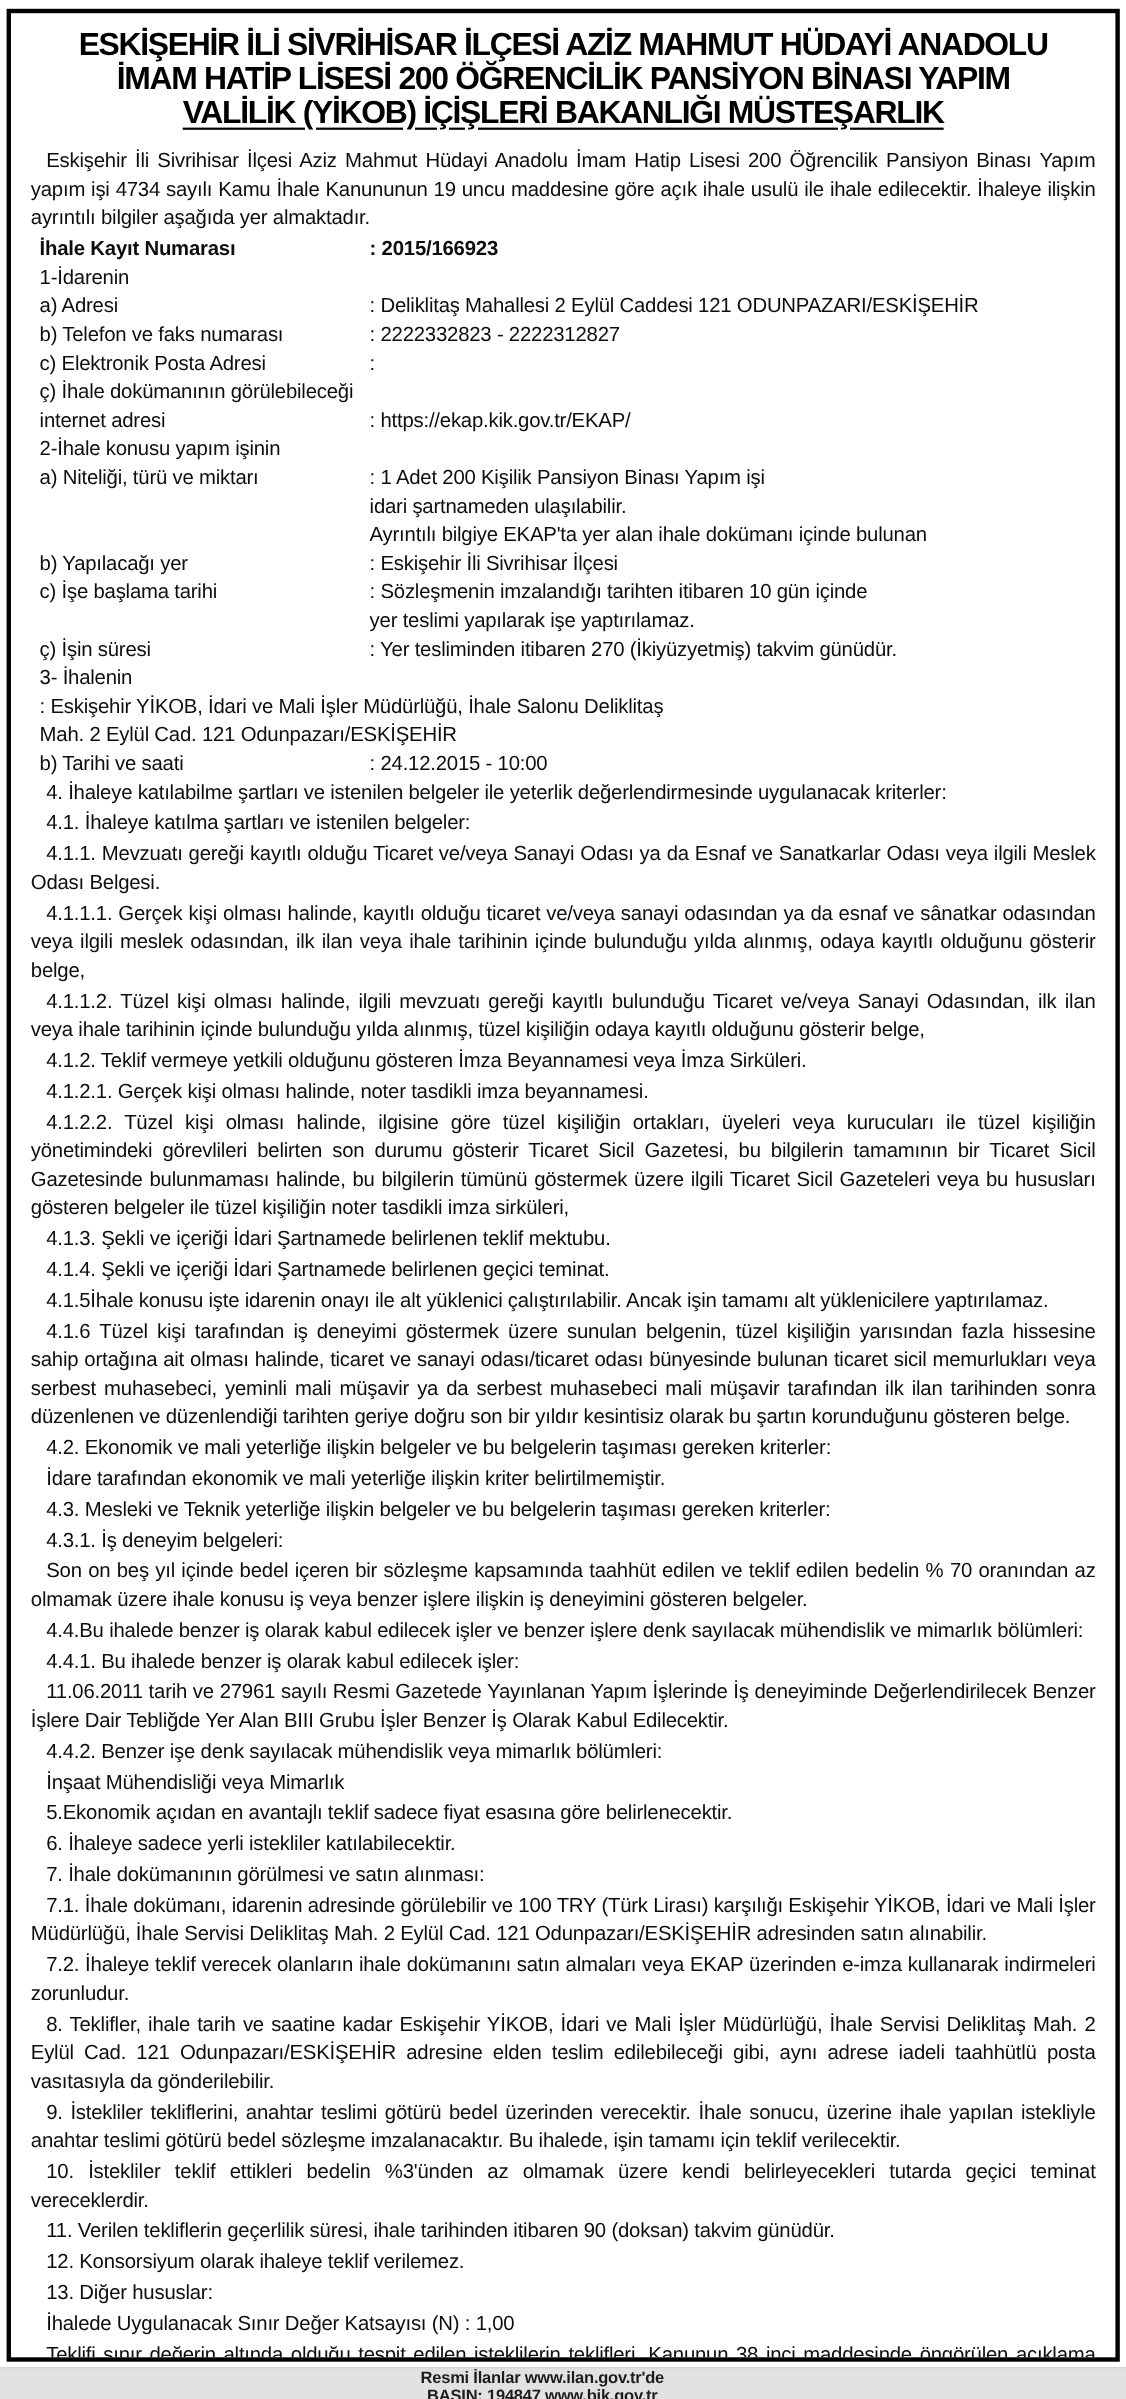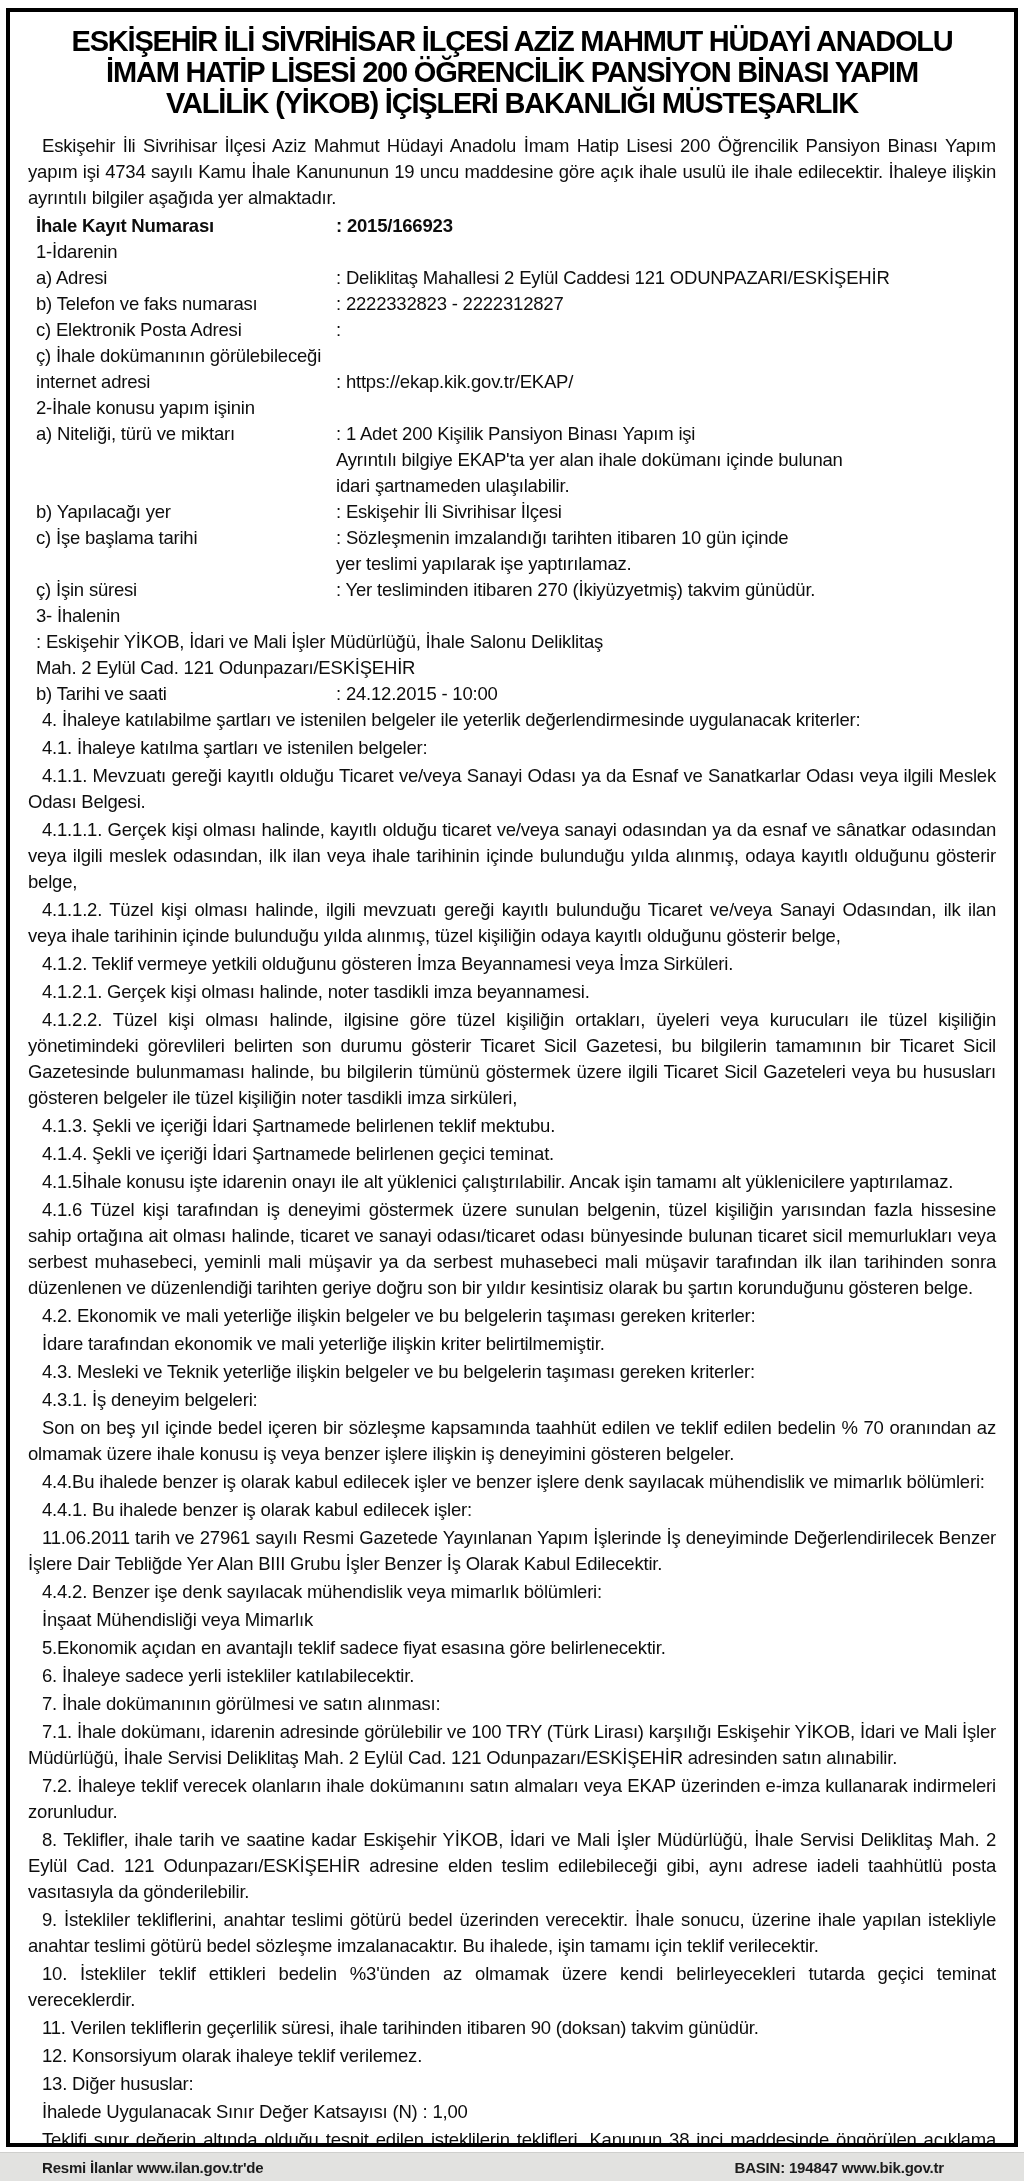--- a/index.html
+++ b/index.html
@@ -26,21 +26,21 @@
     text-align: center;
     font-weight: bold;
     font-size: 29px;
     line-height: 31px;
     letter-spacing: -1.2px;
     padding-top: 2px;
     margin-bottom: 14px;
     color: #000;
   }
   .title-line { white-space: nowrap; }
-  .title-line.underlined { text-underline-offset: 4px; }
+  .title-line.underlined { text-decoration: underline; text-underline-offset: 4px; }
   .body-text {
     font-size: 18.5px;
     line-height: 26px;
     letter-spacing: -0.2px;
     text-align: justify;
   }
   .intro {
     text-indent: 14px;
     margin-bottom: 2px;
   }
@@ -58,20 +58,21 @@
     background: #e2e2e0;
     border-top: 1px solid #cfcfcd;
     display: flex;
     align-items: center;
     justify-content: space-between;
     padding: 0 80px 0 42px;
     font-size: 15px;
     font-weight: bold;
     color: #1c1c1c;
     letter-spacing: -0.2px;
+    flex-direction: column;
   }
 </style>
 </head>
 <body>
 
 <div class="page">
   <div class="doc-border">
 
     <div class="title-block">
       <div class="title-line">ESKİŞEHİR İLİ SİVRİHİSAR İLÇESİ AZİZ MAHMUT HÜDAYİ ANADOLU</div>
@@ -116,22 +117,22 @@
             <div class="kv-label">internet adresi</div>
             <div class="kv-value">
               <div>: https://ekap.kik.gov.tr/EKAP/</div>
             </div>
           </div>
           <div class="kv-heading">2-İhale konusu yapım işinin</div>
           <div class="kv-row">
             <div class="kv-label">a) Niteliği, türü ve miktarı</div>
             <div class="kv-value">
               <div>: 1 Adet 200 Kişilik Pansiyon Binası Yapım işi</div>
+              <div>idari şartnameden ulaşılabilir.</div>
               <div>Ayrıntılı bilgiye EKAP'ta yer alan ihale dokümanı içinde bulunan</div>
-              <div>idari şartnameden ulaşılabilir.</div>
             </div>
           </div>
           <div class="kv-row">
             <div class="kv-label">b) Yapılacağı yer</div>
             <div class="kv-value">
               <div>: Eskişehir İli Sivrihisar İlçesi</div>
             </div>
           </div>
           <div class="kv-row">
             <div class="kv-label">c) İşe başlama tarihi</div>

